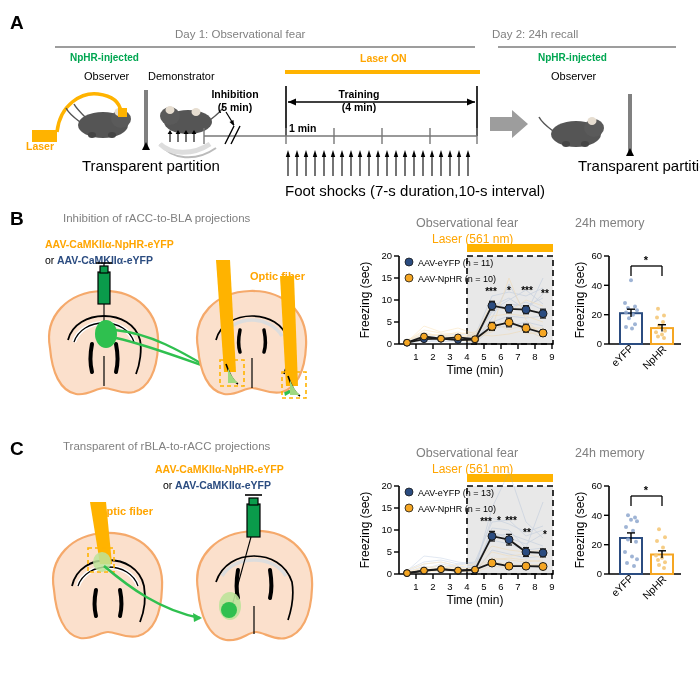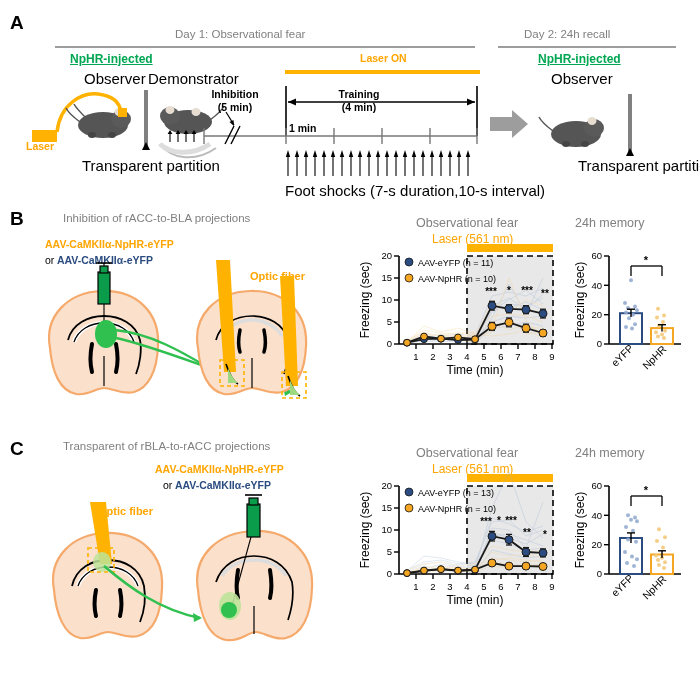--- a/index.html
+++ b/index.html
@@ -18,37 +18,37 @@
     font-family:"Liberation Sans", sans-serif;
     color:#000;
   }
   .abs{position:absolute;}
   .gray-title{
     color:#808080;
     font-size:11.5px;
     font-weight:normal;
     white-space:nowrap;
   }
-  .green-bold{color:#00a651;font-weight:bold;font-size:12px;white-space:nowrap;text-decoration:underline;}
-  .blk{color:#000;font-size:15px;white-space:nowrap;}
+  .green-bold{color:#00a651;font-weight:bold;font-size:10px;white-space:nowrap;}
+  .blk{color:#000;font-size:11px;white-space:nowrap;}
   .blk-b{color:#000;font-size:10.5px;font-weight:bold;white-space:nowrap;text-align:center;line-height:1.25;}
   .orange-t{color:#FFA500;font-size:10.5px;font-weight:bold;white-space:nowrap;}
   .tiny{font-size:15px;white-space:nowrap;}
   .hr-gray{background:#9d9d9d;height:2px;}
   .orangebar{background:#FFB300;}
   svg{display:block;overflow:visible;}
 </style>
 </head>
 <body>
 
 <div class="panel-letter" style="left:10px;top:12px;">A</div>
 
 <div class="abs gray-title" style="left:175px;top:28px;text-align:center;">Day 1: Observational fear</div>
 <div class="abs hr-gray" style="left:55px;top:46px;width:420px;"></div>
-<div class="abs gray-title" style="left:524px;top:28px;">Day 2: 24h recall</div>
+<div class="abs gray-title" style="left:492px;top:28px;">Day 2: 24h recall</div>
 <div class="abs hr-gray" style="left:498px;top:46px;width:178px;"></div>
 
 <div class="abs green-bold" style="left:70px;top:52px;">NpHR-injected</div>
 <div class="abs green-bold" style="left:538px;top:52px;">NpHR-injected</div>
 
 <div class="abs orange-t" style="left:360px;top:52px;">Laser ON</div>
 <div class="abs orangebar" style="left:285px;top:70px;width:195px;height:4px;"></div>
 
 <div class="abs blk" style="left:84px;top:70px;">Observer</div>
 <div class="abs blk" style="left:148px;top:70px;">Demonstrator</div>

